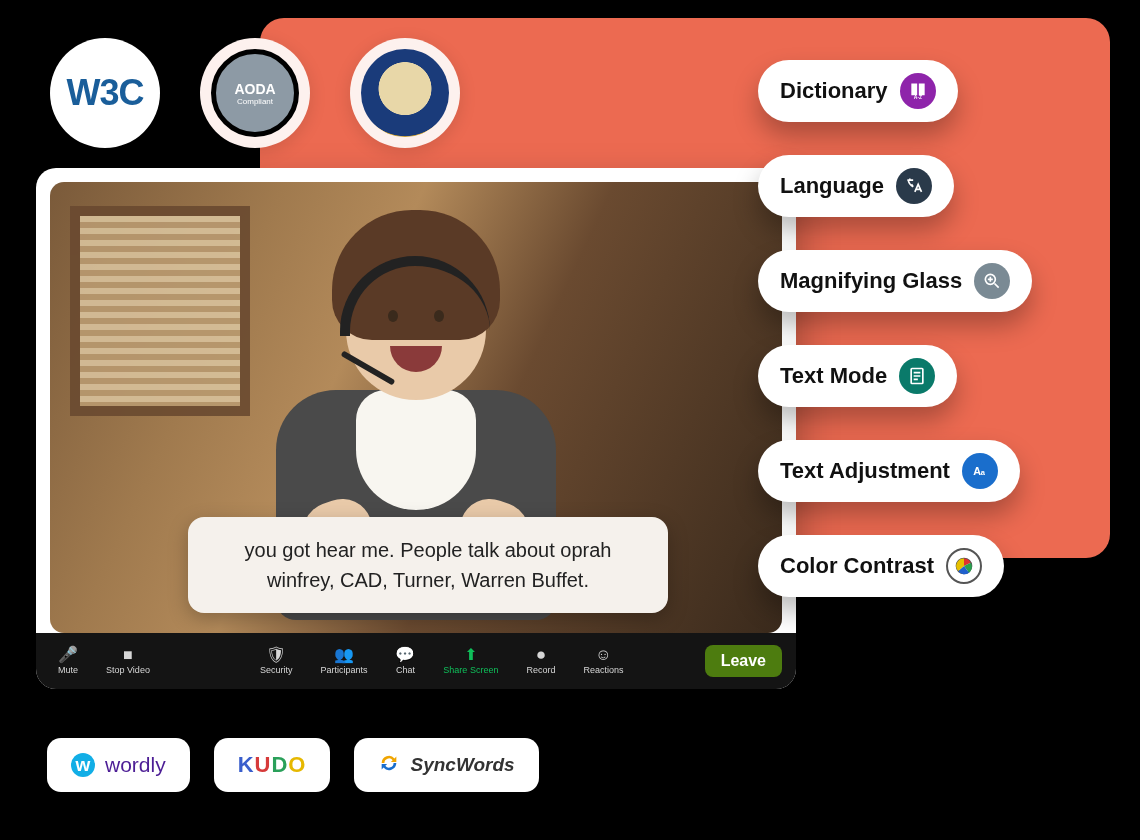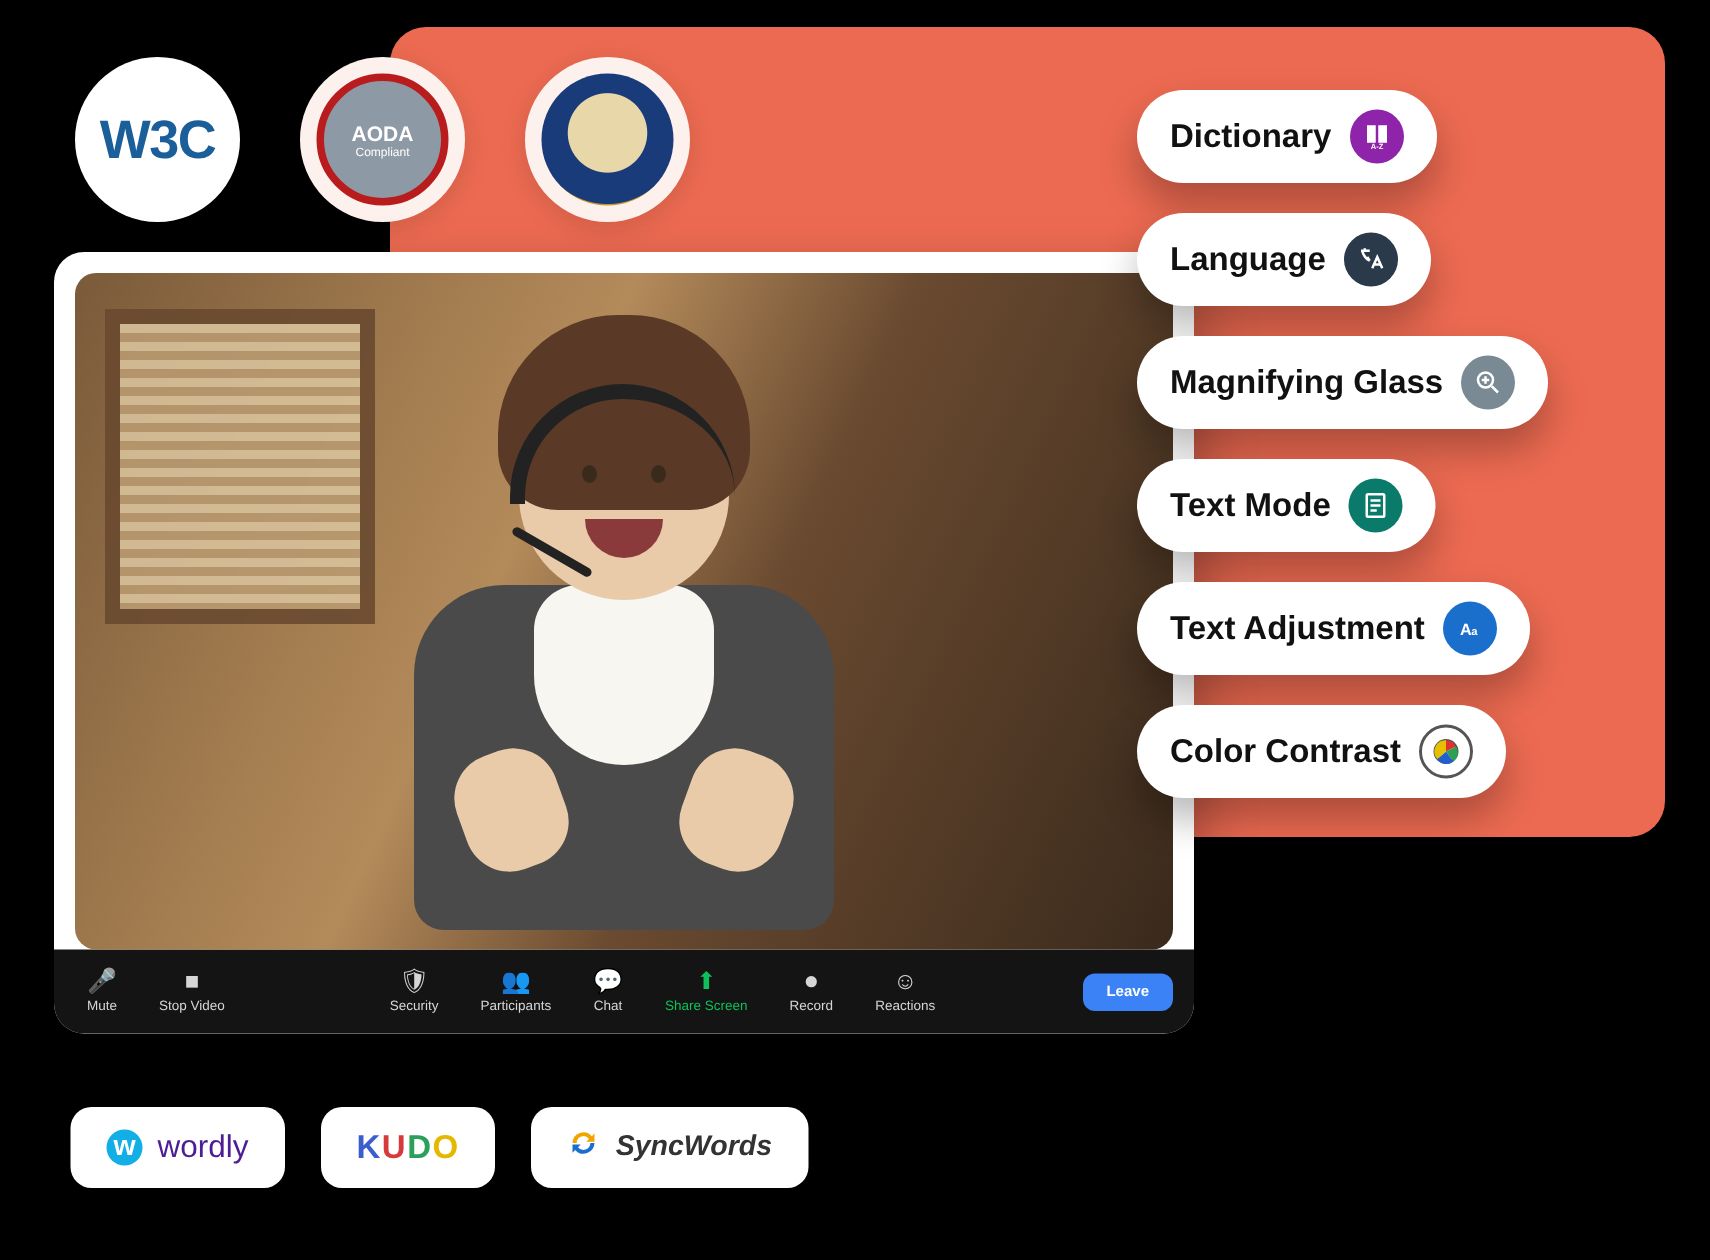--- a/index.html
+++ b/index.html
@@ -50,21 +50,21 @@
     font-size: 12px;
     color: #fff;
     text-align: center;
   }
   .w3c-text {
     color: #1a5e9a;
     font-size: 36px;
     font-weight: 700;
     letter-spacing: -1px;
   }
-  .aoda-badge { background: #8d9aa5; border: 5px solid #b91c1c; }
+  .aoda-badge { background: #8d9aa5; border: 5px solid #000000; }
   .doj-badge {
     background: radial-gradient(circle at 50% 45%, #e8d7a8 0 40%, #1a3b7a 41% 72%, #c39a2e 73% 80%, #8a6a1a 81% 100%);
   }
   .video-window {
     position: absolute;
     left: 36px;
     top: 168px;
     width: 760px;
     height: 521px;
     background: #fff;
@@ -181,35 +181,35 @@
     font-size: 9px;
     gap: 2px;
     padding: 0 8px;
     cursor: pointer;
     position: relative;
   }
   .zoom-item.share { color: #0fbf5a; }
   .zoom-icon { font-size: 16px; line-height: 1; }
   .zoom-spacer { flex: 1; }
   .leave-btn {
-    background: #3b82f6;
+    background: #4d7c0f;
     color: #fff;
     border-radius: 8px;
     padding: 7px 16px;
-    font-size: 10px;
+    font-size: 16px;
     font-weight: 600;
     cursor: pointer;
   }
   .pills {
     position: absolute;
     left: 758px;
     top: 60px;
     display: flex;
     flex-direction: column;
-    gap: 20px;
+    gap: 33px;
   }
   .pill {
     display: inline-flex;
     align-items: center;
     gap: 12px;
     background: #fff;
     padding: 13px 22px;
     border-radius: 40px;
     font-size: 22px;
     font-weight: 600;
@@ -286,20 +286,23 @@
         <div class="hand r"></div>
       <div class="head">
         <div class="hair"></div>
         <div class="headset"></div>
         <div class="mic"></div>
         <div class="eye l"></div>
           <div class="eye r"></div>
         <div class="mouth"></div>
       </div>
     </div>
+    <div class="caption-box">
+      <span>you got hear me. People talk about oprah winfrey, CAD, Turner, Warren Buffet.</span>
+    </div>
   </div>
   <div class="zoom-toolbar" id="zoom-toolbar">
 
     <div class="zoom-item">
         <span class="zoom-icon">🎤</span>
         <span>Mute</span>
       </div>
       <div class="zoom-item">
         <span class="zoom-icon">■</span>
         <span>Stop Video</span>

